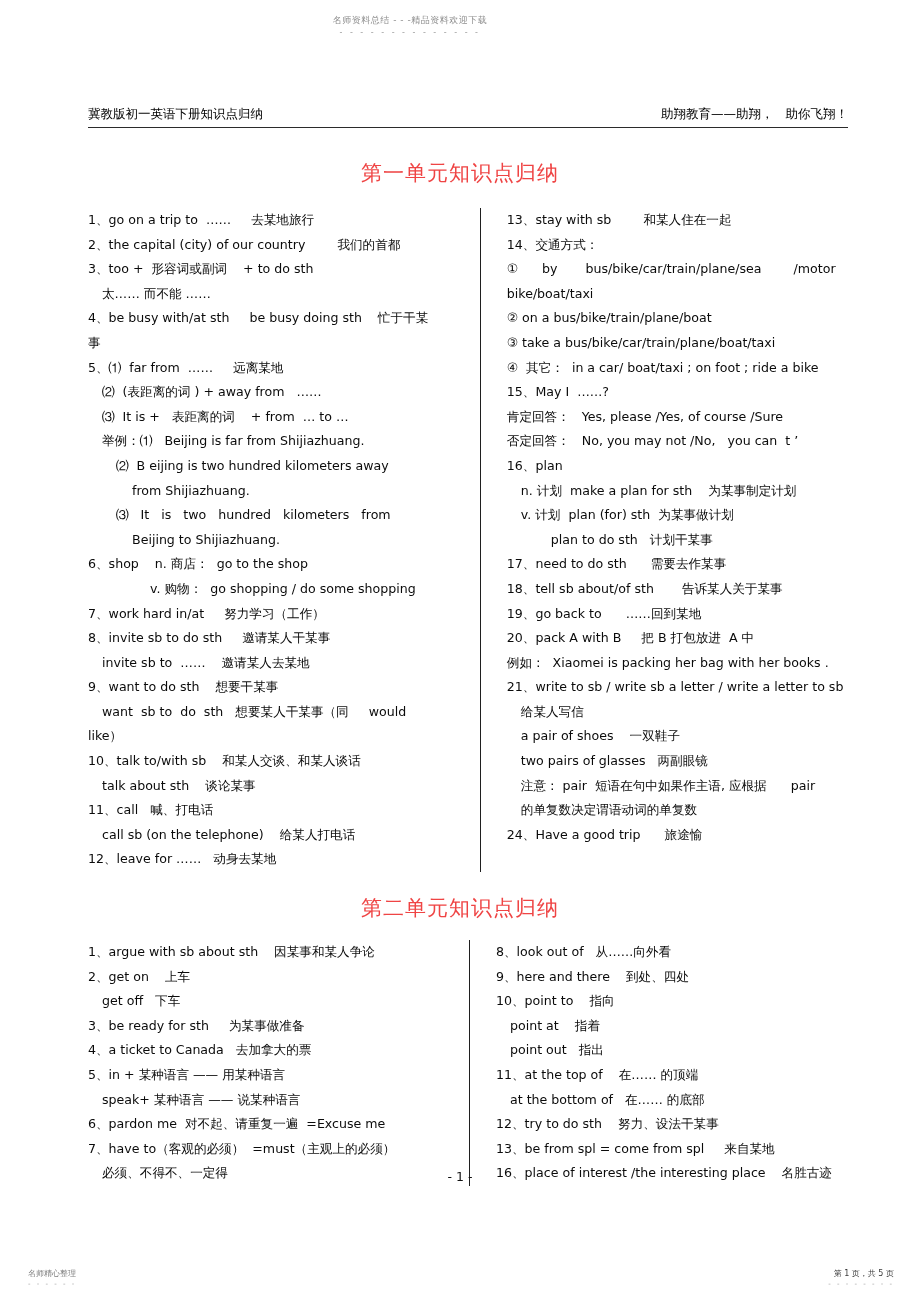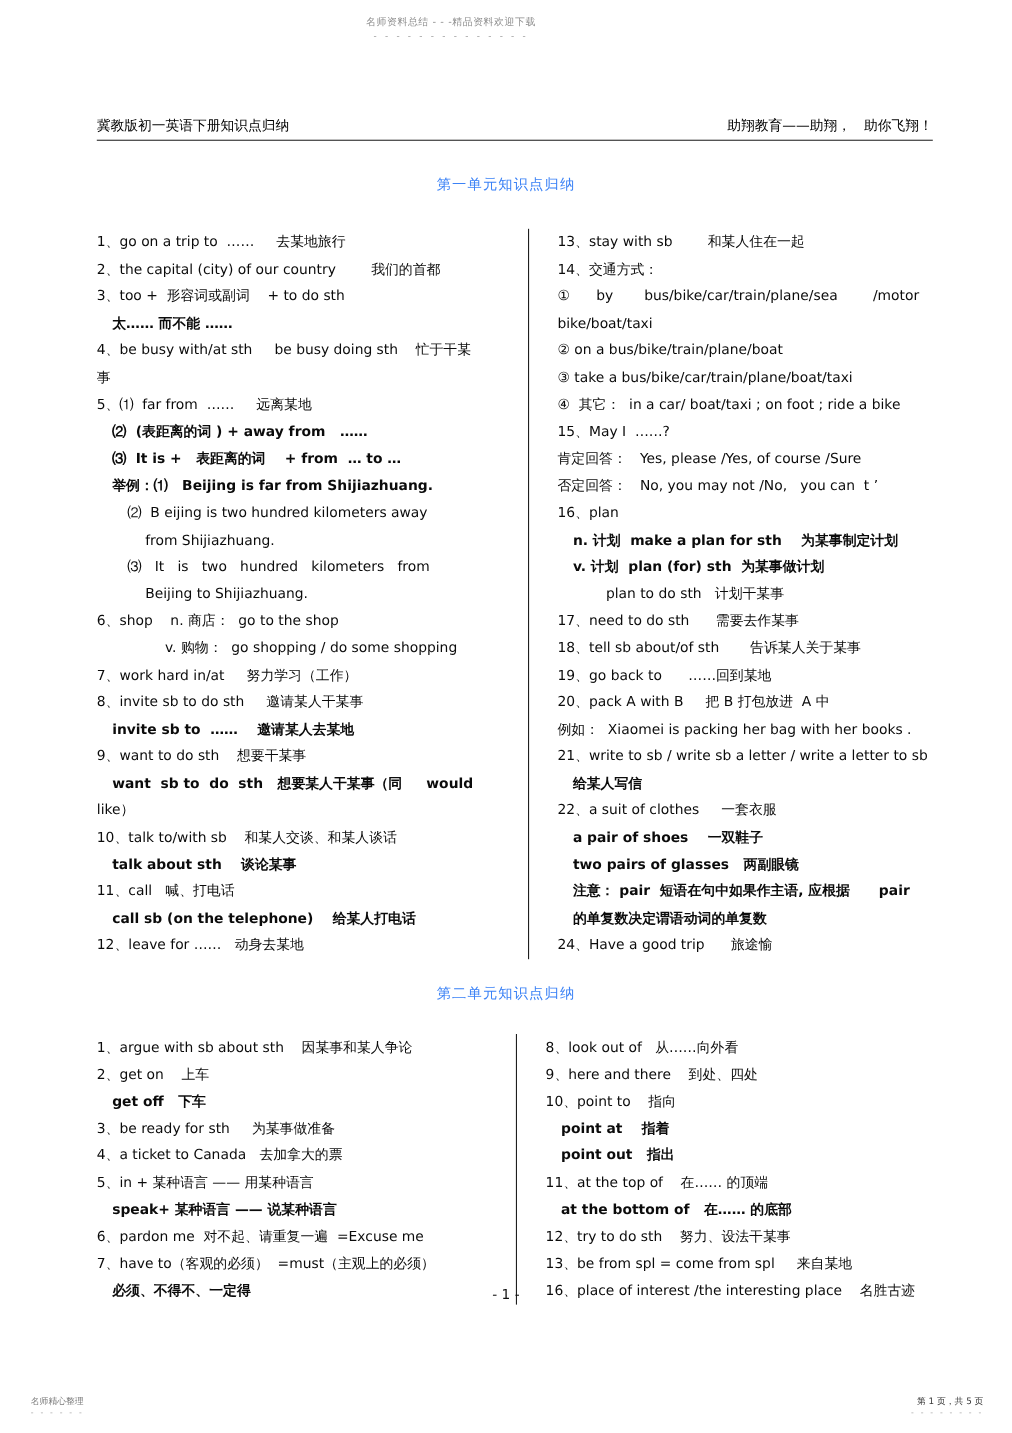--- a/index.html
+++ b/index.html
@@ -64,22 +64,22 @@
     height: 0;
     border-top: 1.3px solid #2b2b2b;
   }
 
   
   .unit-title {
     position: absolute;
     width: 920px;
     left: 0;
     text-align: center;
-    font-size: 13px;
-    color: #3b82f6;
+    font-size: 21px;
+    color: #ef4444;
     font-family: "DejaVu Serif", "Liberation Serif", serif;
     letter-spacing: 1px;
   }
   #unit1-title { top: 159px; }
   #unit2-title { top: 894px; }
 
   
   .columns {
     position: absolute;
     left: 88px;
@@ -101,21 +101,21 @@
     line-height: 24.6px;
     white-space: pre;
     color: #0b0b0b;
     font-family: "DejaVu Sans", "Liberation Sans", sans-serif;
     height: 24.6px;
     overflow: visible;
   }
 
   
   .i0 { padding-left: 0; }
-  .i1 { padding-left: 14px; font-weight: bold; }
+  .i1 { padding-left: 14px; }
   .i2 { padding-left: 28px; }
   .i3 { padding-left: 44px; }
   .i4 { padding-left: 62px; }
 
   
   .page-num {
     position: absolute;
     top: 1169px;
     left: 0;
     width: 920px;
@@ -214,21 +214,20 @@
         <div class="ln i1">n. 计划  make a plan for sth    为某事制定计划</div>
         <div class="ln i1">v. 计划  plan (for) sth  为某事做计划</div>
         <div class="ln i3">plan to do sth   计划干某事</div>
         <div class="ln i0">17、need to do sth      需要去作某事</div>
         <div class="ln i0">18、tell sb about/of sth       告诉某人关于某事</div>
         <div class="ln i0">19、go back to      ……回到某地</div>
         <div class="ln i0">20、pack A with B     把 B 打包放进  A 中</div>
         <div class="ln i0">例如：  Xiaomei is packing her bag with her books .</div>
         <div class="ln i0">21、write to sb / write sb a letter / write a letter to sb</div>
         <div class="ln i1">给某人写信</div>
-        <div class="ln i0">22、a suit of clothes     一套衣服</div>
         <div class="ln i1">a pair of shoes    一双鞋子</div>
         <div class="ln i1">two pairs of glasses   两副眼镜</div>
         <div class="ln i1">注意： pair  短语在句中如果作主语, 应根据      pair</div>
         <div class="ln i1">的单复数决定谓语动词的单复数</div>
         <div class="ln i0">24、Have a good trip      旅途愉</div>
       </div>
   </div>
 
   <div class="unit-title" id="unit2-title">第二单元知识点归纳</div>
 

